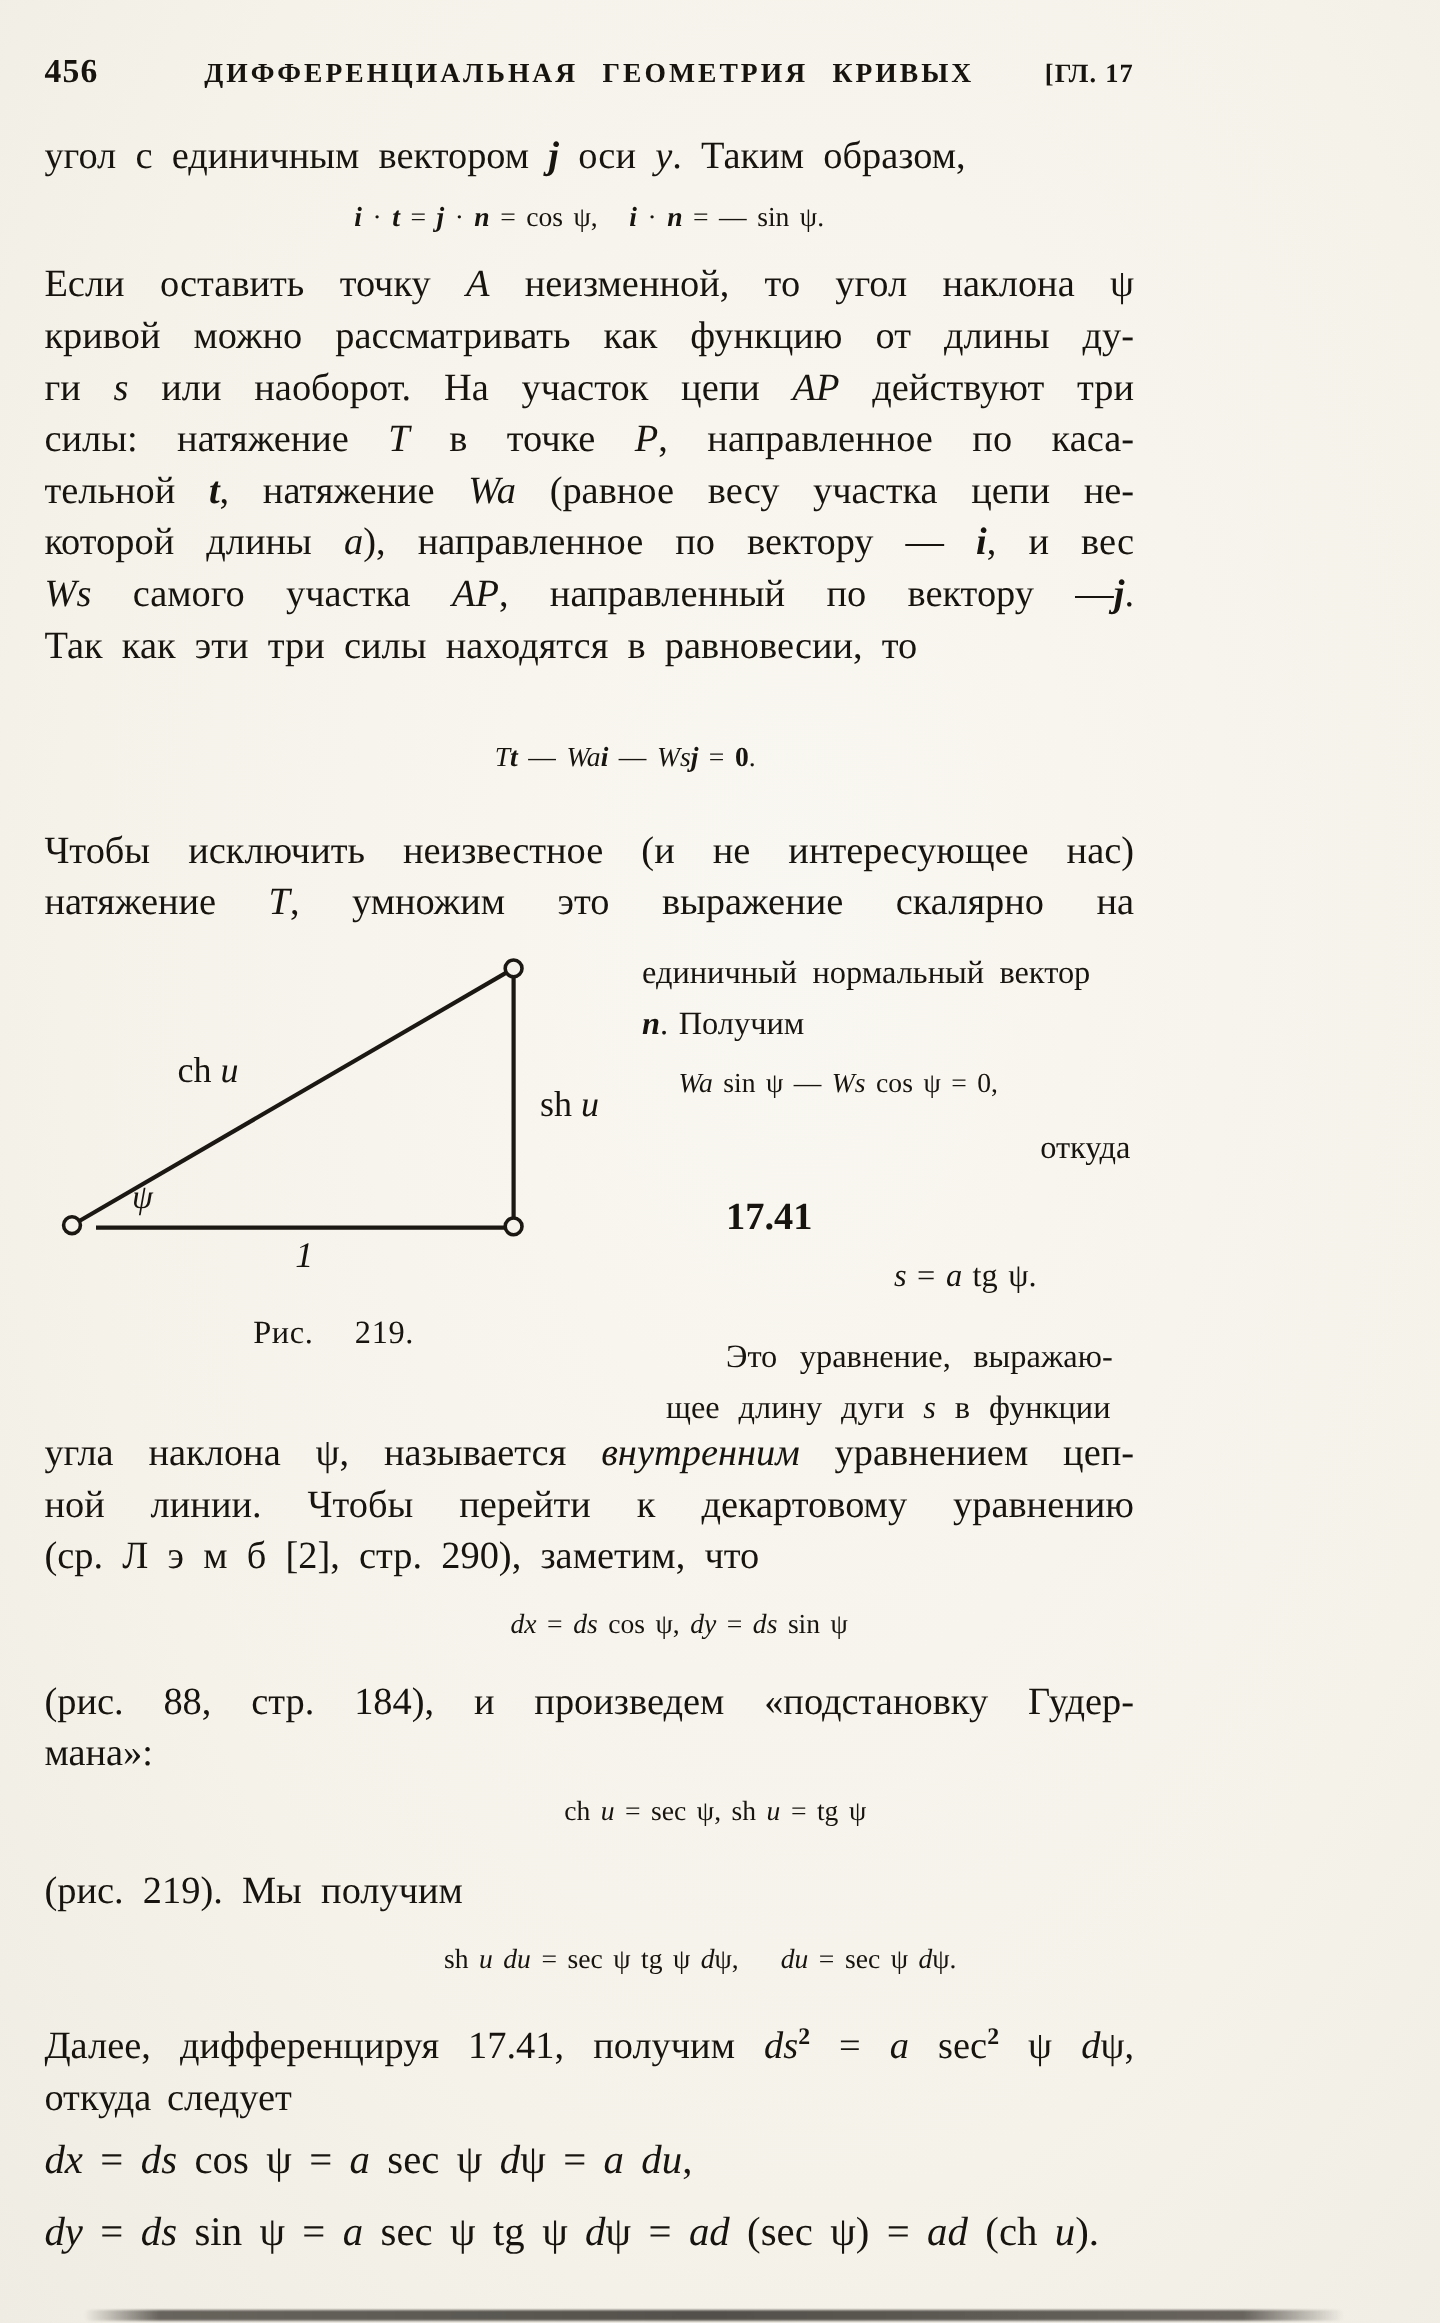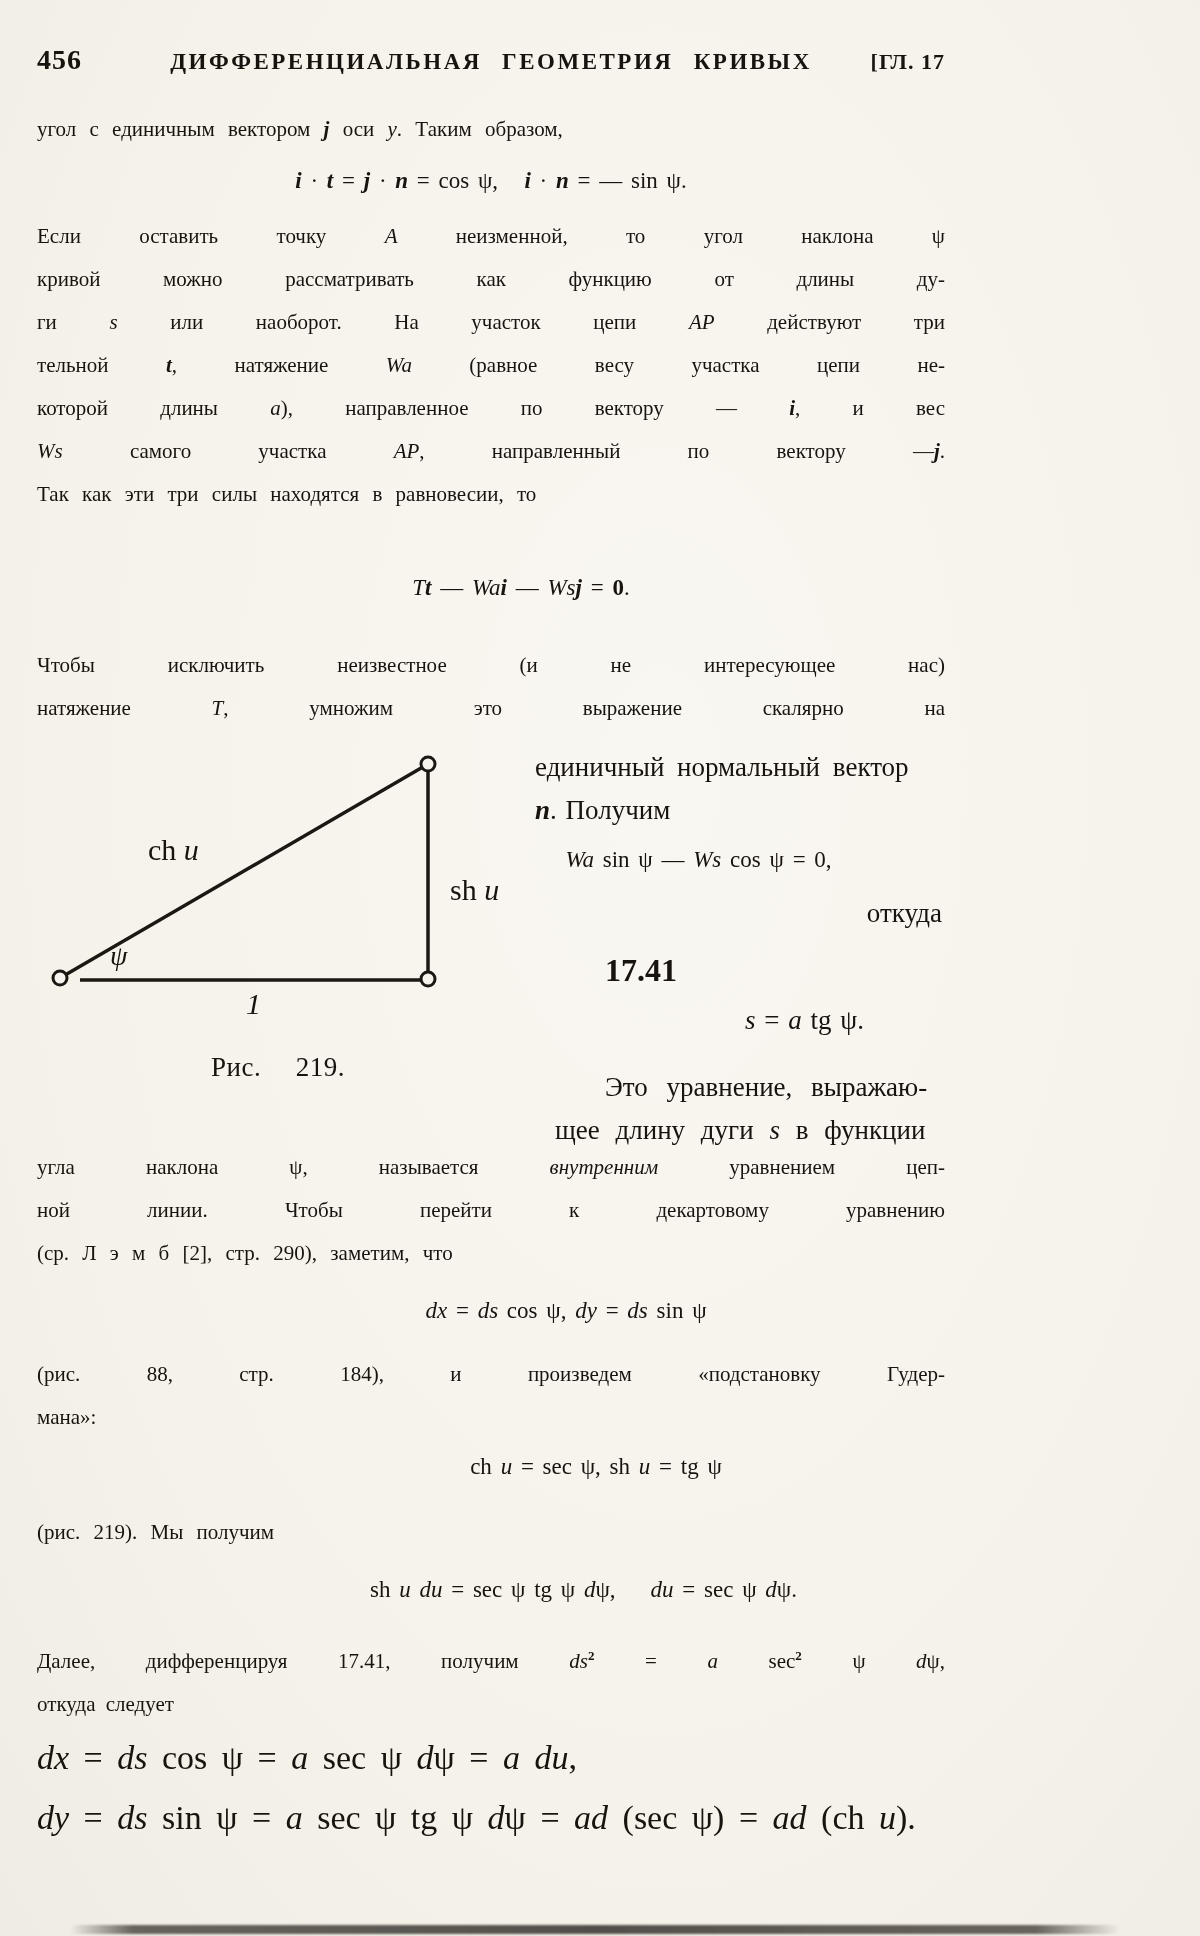--- a/index.html
+++ b/index.html
@@ -9,21 +9,21 @@
     font-family:"Liberation Serif","DejaVu Serif",serif;
     color:#17130e;
   }
   .page{padding:44px 255px 0 37px;position:relative;}
   
   .hdr{display:flex;align-items:baseline;height:34px;}
   .hdr-num{width:170px;font-size:28px;font-weight:bold;letter-spacing:1px;}
   .hdr-title{flex:1;text-align:center;font-size:23px;font-weight:bold;letter-spacing:2.5px;word-spacing:12px;white-space:nowrap;}
   .hdr-chap{width:170px;text-align:right;font-size:22px;font-weight:bold;letter-spacing:1px;white-space:nowrap;}
   
-  .line{font-size:21px;line-height:43px;height:43px;word-spacing:5px;}
+  .line{font-size:32px;line-height:43px;height:43px;word-spacing:5px;}
   .just{text-align:justify;text-align-last:justify;}
   .sp8{word-spacing:8px;}
   .eq{font-size:23px;line-height:44px;height:44px;text-align:center;word-spacing:3px;white-space:nowrap;}
   .eql{font-size:34px;line-height:44px;height:44px;text-align:left;word-spacing:6px;white-space:nowrap;}
   .seg-r{}
   .seg-i{font-style:italic;}
   .seg-v{font-style:italic;font-weight:bold;}
   .seg-b{font-weight:bold;}
   .seg-s{font-size:0.62em;vertical-align:super;font-weight:bold;line-height:0;}
   
@@ -76,20 +76,21 @@
   </div>
 
   <div class="line sp8 m-line1"><span class="seg-r">угол с единичным вектором </span><span class="seg-v">j</span><span class="seg-r"> оси </span><span class="seg-i">y</span><span class="seg-r">. Таким образом,</span></div>
 
   <div class="eq m-eq1"><span class="seg-v">i</span><span class="seg-r"> · </span><span class="seg-v">t</span><span class="seg-r"> = </span><span class="seg-v">j</span><span class="seg-r"> · </span><span class="seg-v">n</span><span class="seg-r"> = cos ψ,&nbsp;&nbsp;&nbsp;</span><span class="seg-v">i</span><span class="seg-r"> · </span><span class="seg-v">n</span><span class="seg-r"> = — sin ψ.</span></div>
 
   <div class="m-para1">
     <div class="line just"><span class="seg-r">Если оставить точку </span><span class="seg-i">A</span><span class="seg-r"> неизменной, то угол наклона ψ</span></div>
     <div class="line just"><span class="seg-r">кривой можно рассматривать как функцию от длины ду-</span></div>
     <div class="line just"><span class="seg-r">ги </span><span class="seg-i">s</span><span class="seg-r"> или наоборот. На участок цепи </span><span class="seg-i">AP</span><span class="seg-r"> действуют три</span></div>
+    <div class="line just"><span class="seg-r">силы: натяжение </span><span class="seg-i">T</span><span class="seg-r"> в точке </span><span class="seg-i">P</span><span class="seg-r">, направленное по каса-</span></div>
     <div class="line just"><span class="seg-r">тельной </span><span class="seg-v">t</span><span class="seg-r">, натяжение </span><span class="seg-i">Wa</span><span class="seg-r"> (равное весу участка цепи не-</span></div>
     <div class="line just"><span class="seg-r">которой длины </span><span class="seg-i">a</span><span class="seg-r">), направленное по вектору — </span><span class="seg-v">i</span><span class="seg-r">, и вес</span></div>
     <div class="line just"><span class="seg-i">Ws</span><span class="seg-r"> самого участка </span><span class="seg-i">AP</span><span class="seg-r">, направленный по вектору —</span><span class="seg-v">j</span><span class="seg-r">.</span></div>
     <div class="line sp8"><span class="seg-r">Так как эти три силы находятся в равновесии, то</span></div>
   </div>
 
   <div class="eq m-eq2"><span class="seg-i">T</span><span class="seg-v">t</span><span class="seg-r"> — </span><span class="seg-i">Wa</span><span class="seg-v">i</span><span class="seg-r"> — </span><span class="seg-i">Ws</span><span class="seg-v">j</span><span class="seg-r"> = </span><span class="seg-b">0</span><span class="seg-r">.</span></div>
 
   <div class="m-para2">
     <div class="line just"><span class="seg-r">Чтобы исключить неизвестное (и не интересующее нас)</span></div>
@@ -105,21 +106,21 @@
           <line x1="62" y1="234" x2="404" y2="234"></line>
           <line x1="410" y1="18" x2="410" y2="233"></line>
         </g>
         <g stroke="#1b1712" stroke-width="3" fill="#f6f3ec">
           <circle cx="42" cy="232" r="7"></circle>
           <circle cx="410" cy="18" r="7"></circle>
           <circle cx="410" cy="233" r="7"></circle>
         </g>
       </svg>
       <div class="flabel" style="left:130px;top:86px;"><span class="seg-r">ch </span><span class="seg-i">u</span></div>
-      <div class="flabel" style="left:432px;top:126px;"><span class="seg-r">sh </span><span class="seg-i">u</span></div>
+      <div class="flabel" style="left:432px;top:114px;"><span class="seg-r">sh </span><span class="seg-i">u</span></div>
       <div class="flabel" style="left:92px;top:192px;font-size:28px;"><span class="seg-i">ψ</span></div>
       <div class="flabel" style="left:228px;top:240px;"><span class="seg-i">1</span></div>
       <div class="fcap"><span class="seg-r">Рис.&nbsp; 219.</span></div>
     </div>
 
     <div class="rcol">
       <div class="line w1"><span class="seg-r">единичный нормальный вектор</span></div>
       <div class="line w2"><span class="seg-v">n</span><span class="seg-r">. Получим</span></div>
       <div class="eq w3"><span class="seg-i">Wa</span><span class="seg-r"> sin ψ — </span><span class="seg-i">Ws</span><span class="seg-r"> cos ψ = 0,</span></div>
       <div class="line w4"><span class="seg-r">откуда</span></div>

